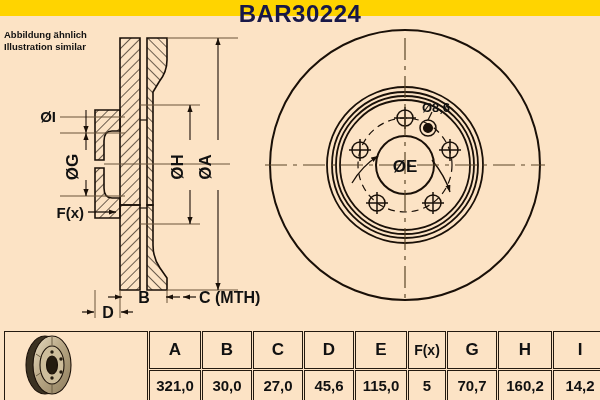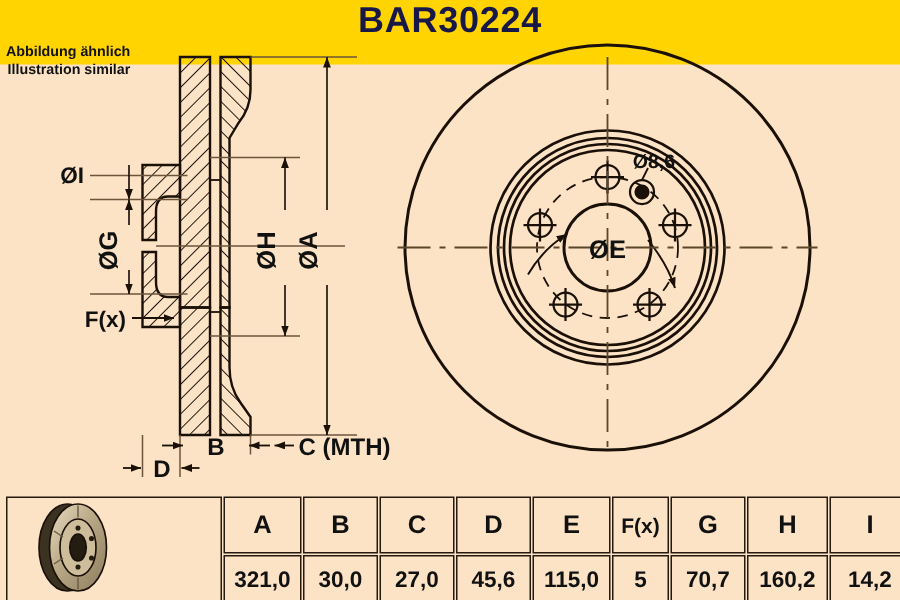--- a/index.html
+++ b/index.html
@@ -6,37 +6,36 @@
   body{
     width:600px;height:400px;overflow:hidden;
     background:#fce3c5;
     font-family:"Liberation Sans", sans-serif;
     position:relative;
   }
   #page{position:relative;width:600px;height:400px;background:#fce3c5;}
 
   
   .banner{
-    position:absolute;left:0;top:0;width:600px;height:43px;
+    position:absolute;left:0;top:0;width:600px;height:16px;
     background:#ffd400;
   }
   .banner-title{
     position:absolute;left:0;top:0;width:600px;height:27px;
     text-align:center;
     font-size:24px;font-weight:bold;color:#181848;
     letter-spacing:.5px;line-height:27px;
     font-family:"Liberation Sans", sans-serif;
   }
 
   
   .disclaimer{
     position:absolute;left:4px;top:29px;
     font-size:9.5px;font-weight:bold;color:#111;
     line-height:11.5px;
-    text-align:right;
   }
 
   
   .drawing{position:absolute;left:0;top:0;width:600px;height:330px;}
 
   
   .spec-table{
     position:absolute;left:3px;top:330px;
     width:594px;height:68px;
   }

